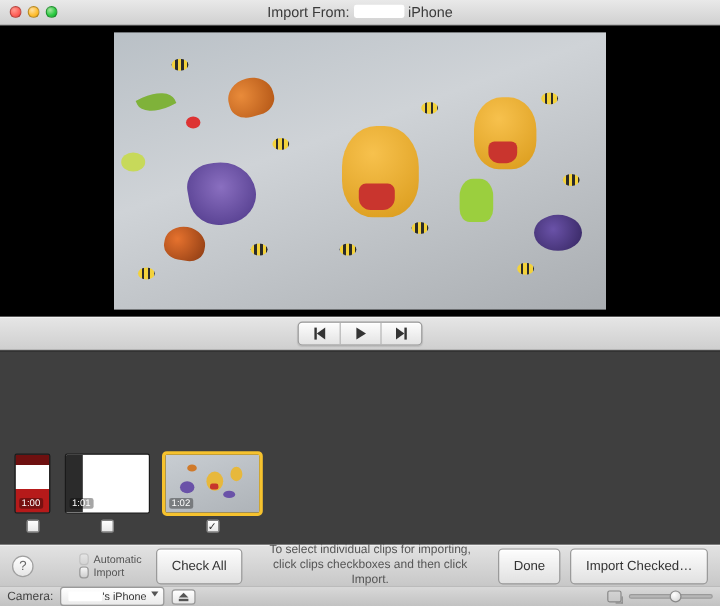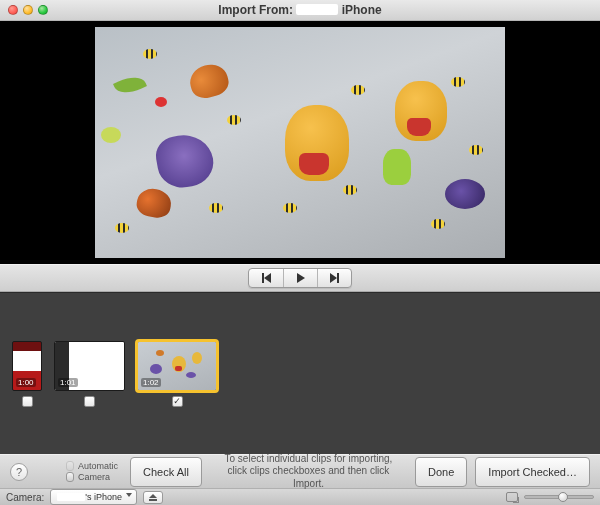--- a/index.html
+++ b/index.html
@@ -5,21 +5,20 @@
   * { box-sizing: border-box; margin: 0; padding: 0; font-family: "Lucida Grande", "Helvetica Neue", Arial, sans-serif; }
   body { width: 600px; height: 505px; background: #ededed; overflow: hidden; }
 
   
   .titlebar {
     height: 21px;
     background: linear-gradient(#e9e9e9, #d1d1d1);
     border-bottom: 1px solid #b5b5b5;
     display: flex; align-items: center;
     position: relative;
-    font-weight: bold;
   }
   .traffic { display: flex; gap: 5px; margin-left: 8px; }
   .tl { width: 10px; height: 10px; border-radius: 50%; border: 0.5px solid rgba(0,0,0,.25); }
   .tl.r { background: radial-gradient(circle at 35% 30%, #ff9a90, #ff5f57 60%, #e0443e); }
   .tl.y { background: radial-gradient(circle at 35% 30%, #ffe0a0, #ffbd2e 60%, #e1a116); }
   .tl.g { background: radial-gradient(circle at 35% 30%, #a8e5a0, #28c940 60%, #1fa430); }
   .titlebar .title {
     position: absolute; left: 0; right: 0; text-align: center;
     font-size: 12px; color: #3a3a3a; pointer-events: none;
   }
@@ -97,21 +96,21 @@
   .skip .bar { width:2px; height:10px; background:#333; }
   .skip .t { width:0;height:0; border-top:5px solid transparent; border-bottom:5px solid transparent;}
   .skip.prev .t { border-right:7px solid #333;}
   .skip.next .t { border-left:7px solid #333;}
 
   
   .clips {
     height: 162px; background: #3f3f3f;
     border-top: 1px solid #2a2a2a;
     display:flex; gap:12px; padding:10px 12px;
-    align-items:center;
+    align-items:flex-end;
   }
   .clip { display:flex; flex-direction:column; align-items:center; }
   .thumb {
     height:50px; border:1px solid #1a1a1a; border-radius:2px;
     position:relative; overflow:hidden; background:#777;
   }
   .thumb.sel { outline:3px solid #f6c22e; outline-offset:-1px; }
   .thumb .dur {
     position:absolute; left:3px; bottom:3px; font-size:8px; color:#fff;
     background:rgba(0,0,0,.35); padding:0 2px; border-radius:2px;
@@ -281,21 +280,21 @@
   <div class="help">
     <span>?</span>
   </div>
   <div class="mode">
     <div class="row">
         <span class="knob" style="opacity:.35"></span>
         <span>Automatic</span>
       </div>
     <div class="row">
         <span class="knob"></span>
-        <span>Camera</span>
+        <span>Import</span>
       </div>
   </div>
   <button class="btn">Check All</button>
   <div class="hint">
     <div>To select individual clips for importing,</div>
     <div>click clips checkboxes and then click Import.</div>
   </div>
   <div class="right-btns">
     <button class="btn">Done</button>
     <button class="btn">Import Checked…</button>

